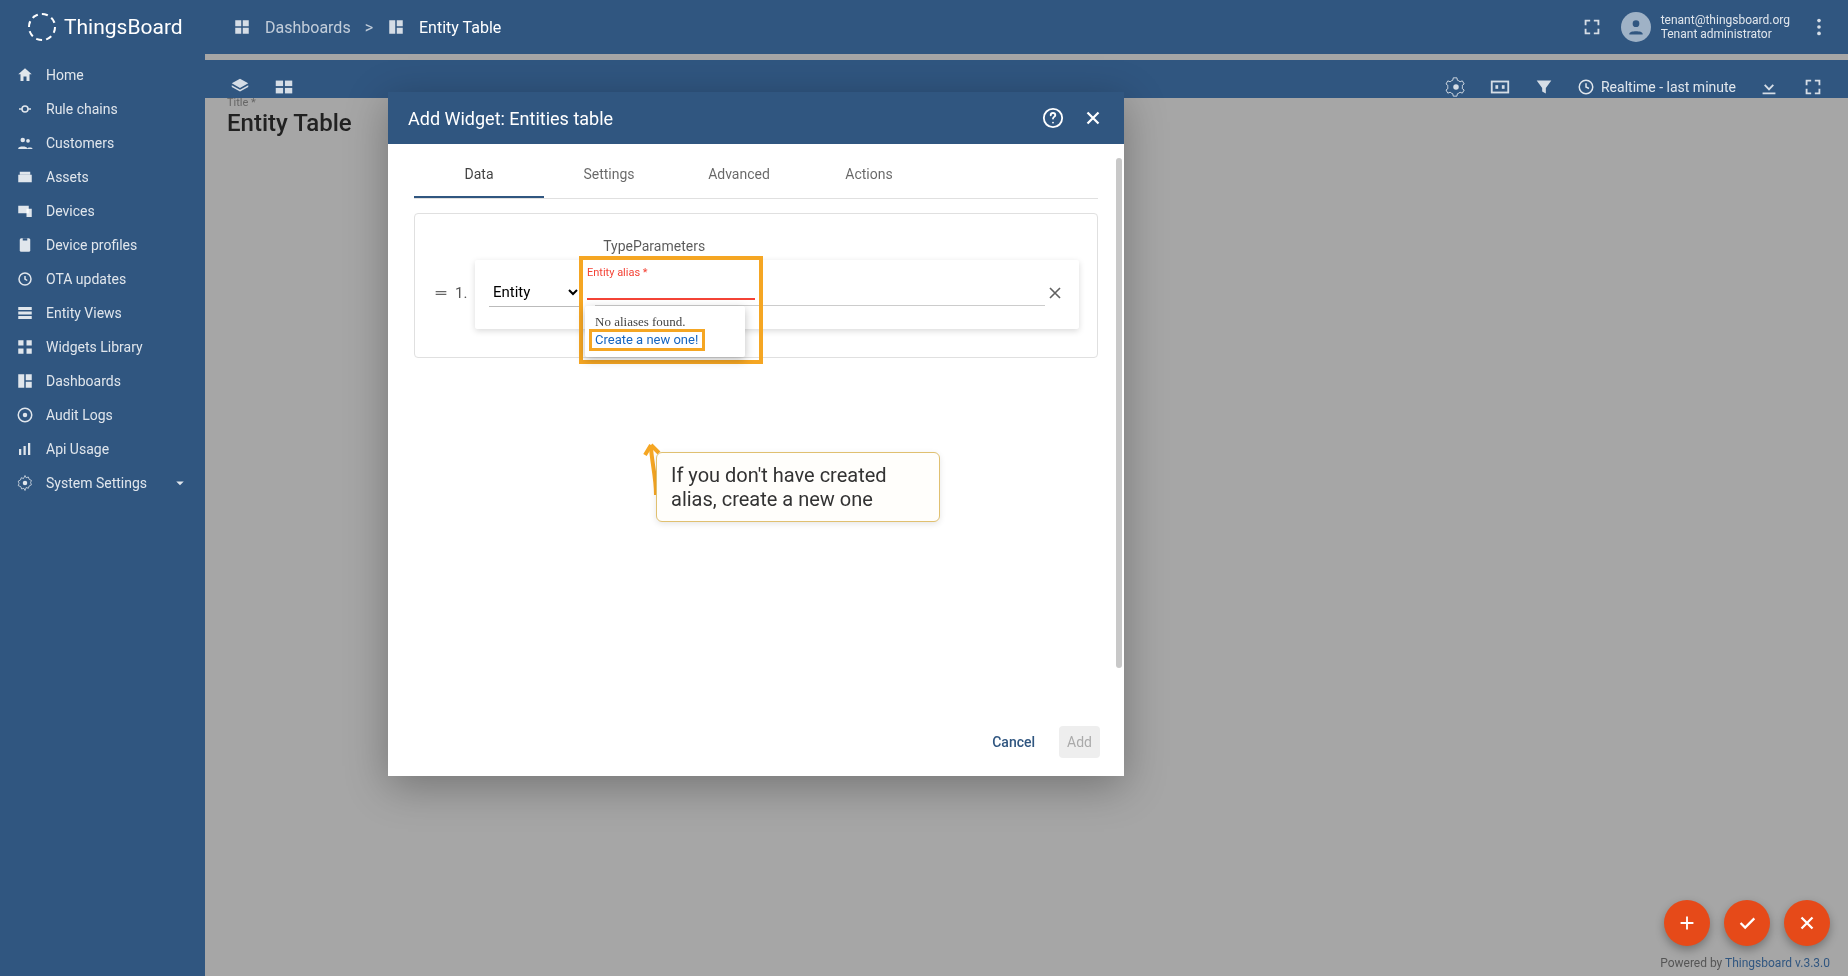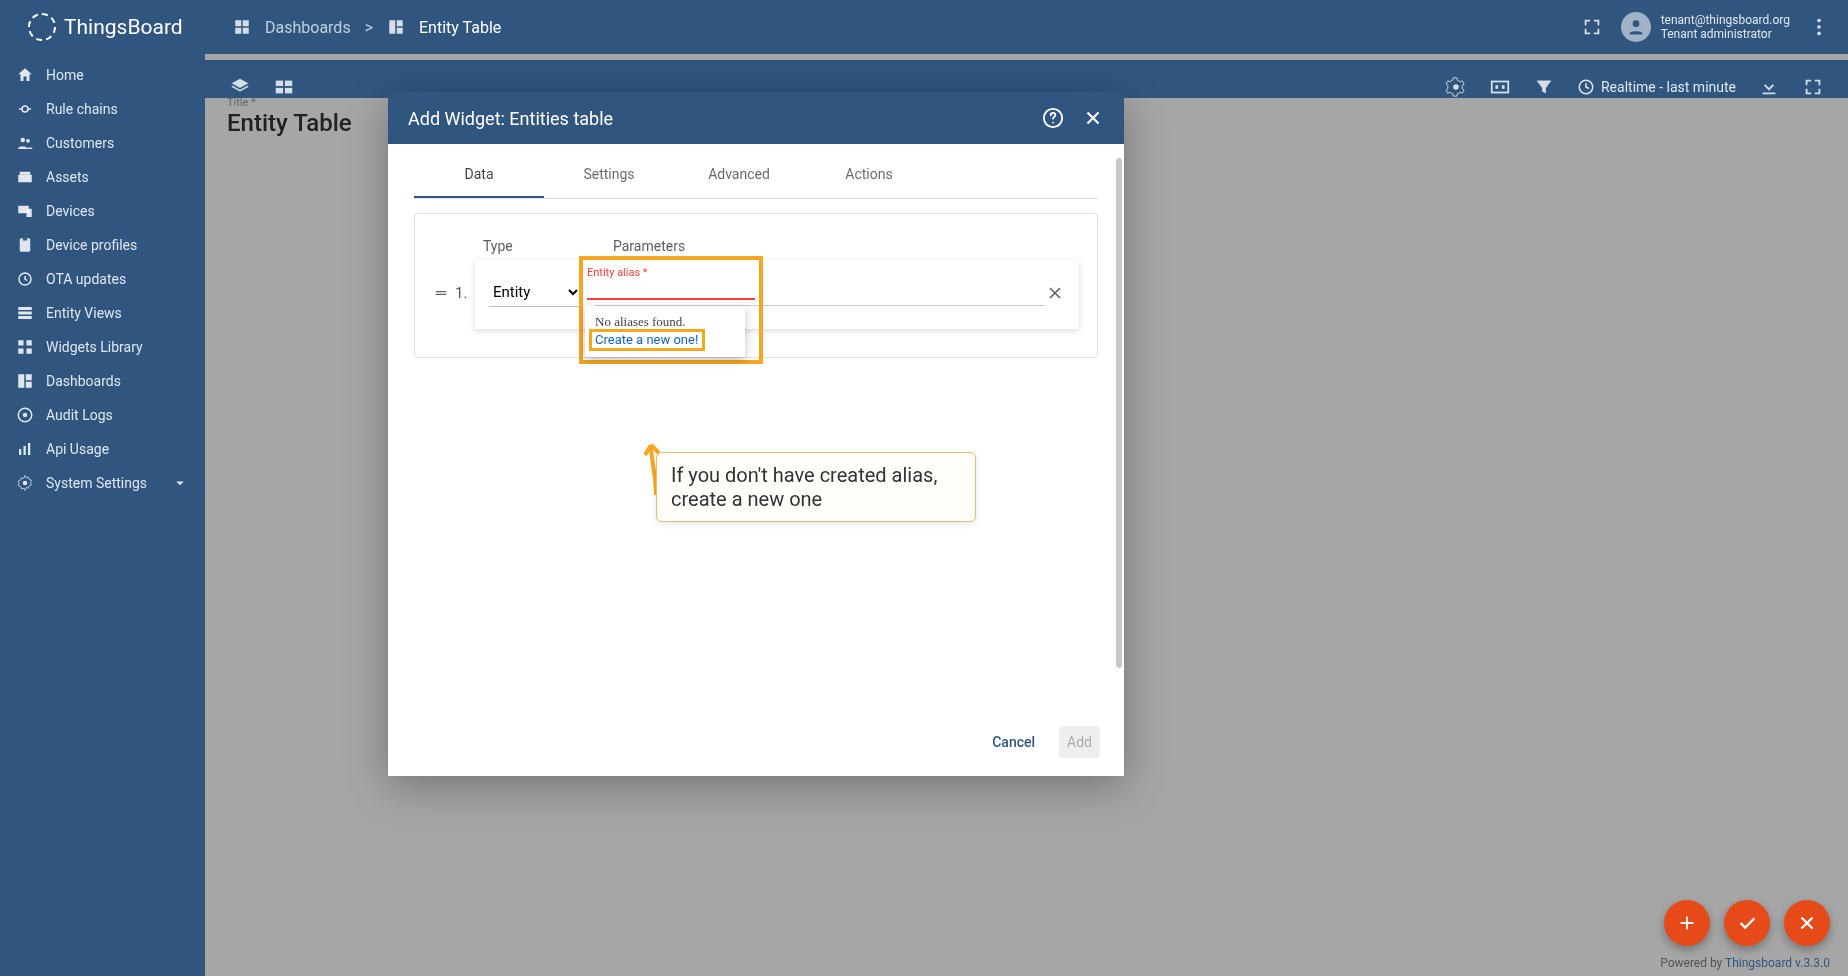--- a/index.html
+++ b/index.html
@@ -42,21 +42,21 @@
 .modal-body { position: relative; min-height: 560px; padding: 0 12px; }
 .tabs { display: flex; border-bottom: 1px solid #e0e0e0; margin: 0 14px; margin-top: 8px; }
 .tab { flex: 0 0 auto; width: 130px; text-align: center; padding: 14px 0; font-size: 14px; color: rgba(0,0,0,0.6); cursor: pointer; }
 .tab.active { border-bottom: 2px solid #305680; color: rgba(0,0,0,0.75); }
 .panel { margin: 14px 14px 0 14px; border: 1px solid #e0e0e0; border-radius: 4px; padding: 12px 18px 28px 18px; position: relative; }
 .panel-hdr { display:flex; align-items:flex-start; }
 .panel-title { font-size: 14px; font-weight: 500; color: #212121; }
 .panel-sub { font-size: 11px; color: #888; margin-top: 2px; }
 .chev-up { margin-left:auto; }
 .col-hdrs { display: flex; margin-top: 12px; font-size: 14px; color: rgba(0,0,0,0.65); }
-.col-type { width: 130px; margin-left: 50px; }
+.col-type { width: 130px; margin-left: 70px; text-align: right; }
 .col-params { }
 .ds-row-wrap { position: relative; margin-top: 6px; }
 .ds-row { background: #fff; box-shadow: 0 2px 6px rgba(0,0,0,0.15); border-radius: 2px; padding: 18px 14px 22px 14px; display: flex; align-items: center; position: relative; }
 .row-num { display: flex; align-items: center; gap: 6px; font-size: 15px; color: #555; margin-right: 10px; }
 .drag-ic { width:16px; height:16px; fill:#666; }
 .type-sel { width: 92px; border: none; border-bottom: 1px solid #bbb; font-size: 15px; padding: 4px 0; background: transparent; }
 .close-row { margin-left: auto; color: #616161; cursor: pointer; }
 
 
 .hl-outer { position: absolute; border: 4px solid #f5a623; pointer-events: none; }
@@ -346,21 +346,21 @@
             <a class="create-link">Create a new one!</a>
           </div>
         </div>
       </div>
     </div>
 
     <svg class="callout-arrow" style="left:248px; top:288px;" width="40" height="60" viewBox="0 0 40 60">
       <path d="M20 55 C 20 35, 15 20, 15 5" stroke="#f5a623" stroke-width="4" fill="none"></path>
       <path d="M15 5 l-6 10 M15 5 l8 8" stroke="#f5a623" stroke-width="4" fill="none"></path>
     </svg>
-    <div class="callout-box" style="left:268px; top:300px; width:320px;">
+    <div class="callout-box" style="left:268px; top:300px; width:284px;">
       <span>If you don't have created alias, create a new one</span>
     </div>
   </div>
   <div class="modal-actions">
     <button class="btn-cancel">Cancel</button>
     <button class="btn-add" disabled="">Add</button>
   </div>
 </div>
 
 <div class="fabs">

